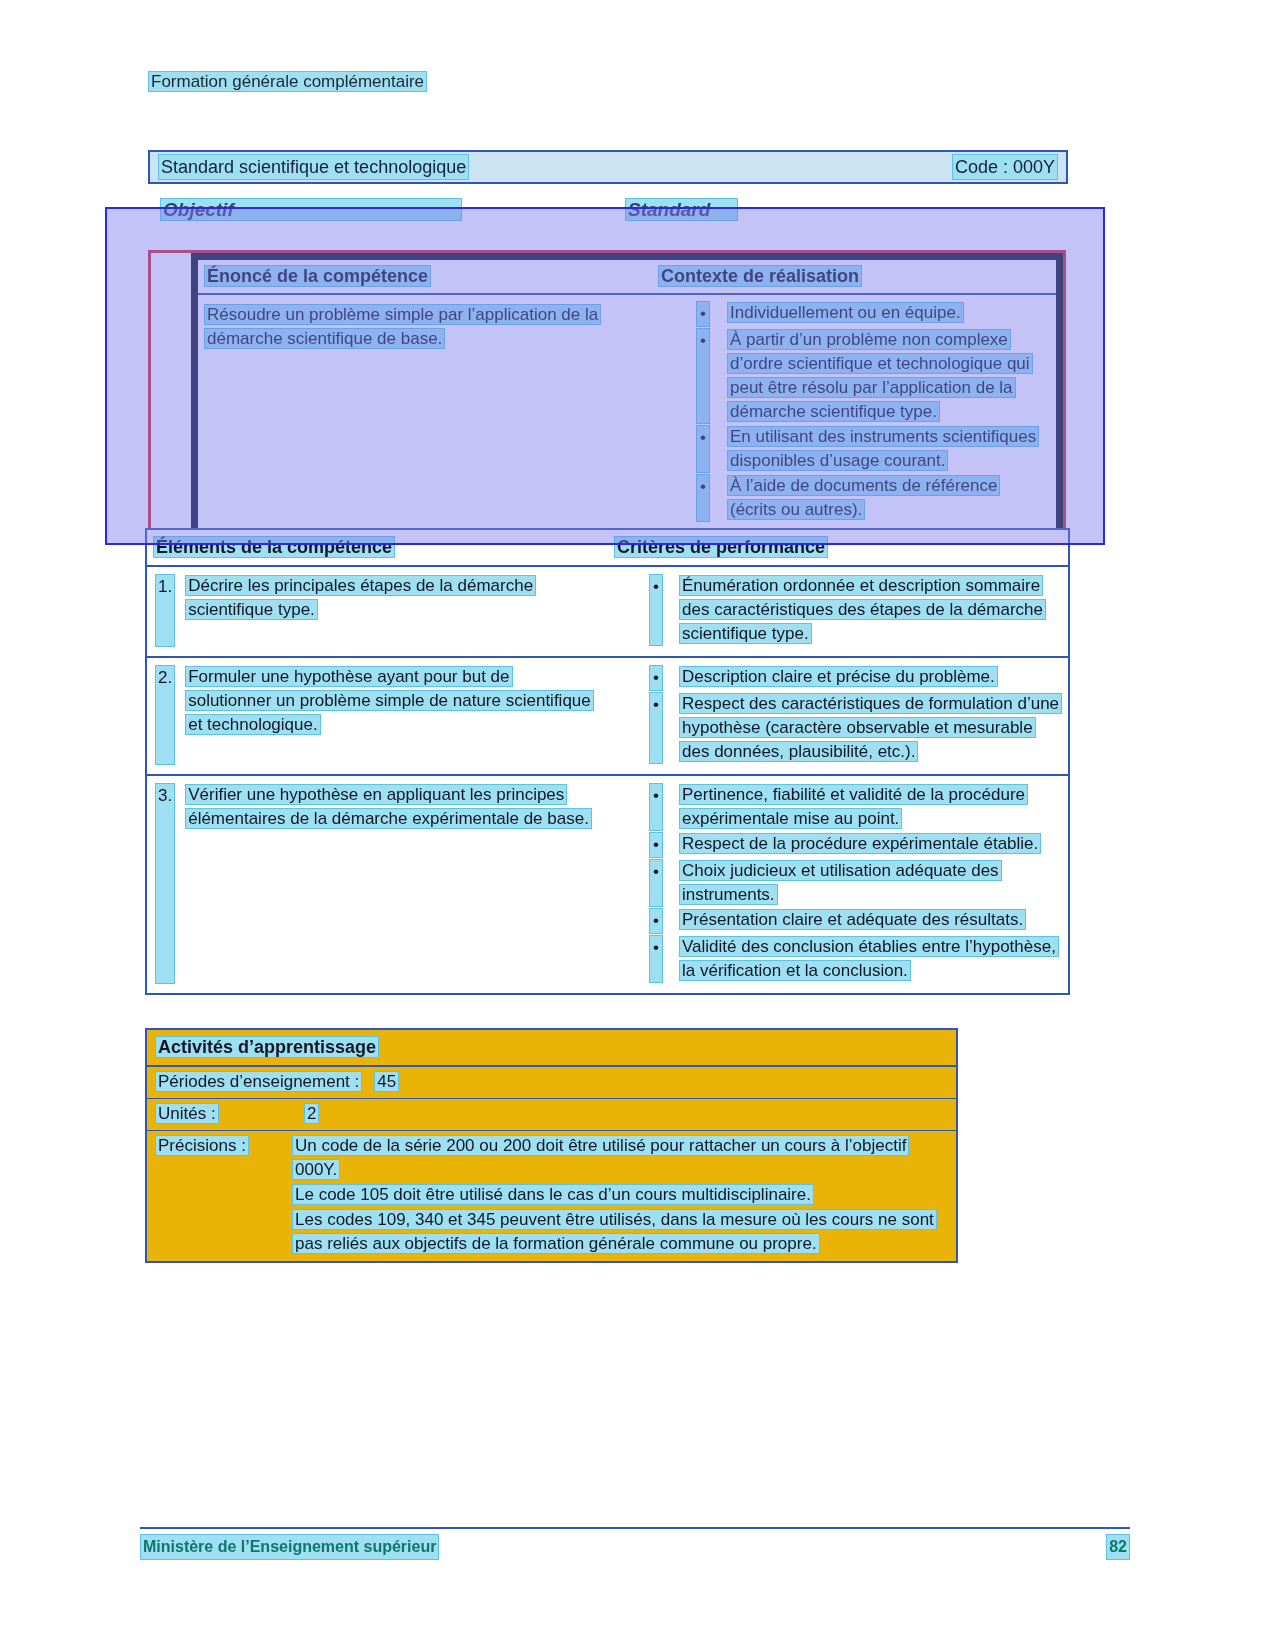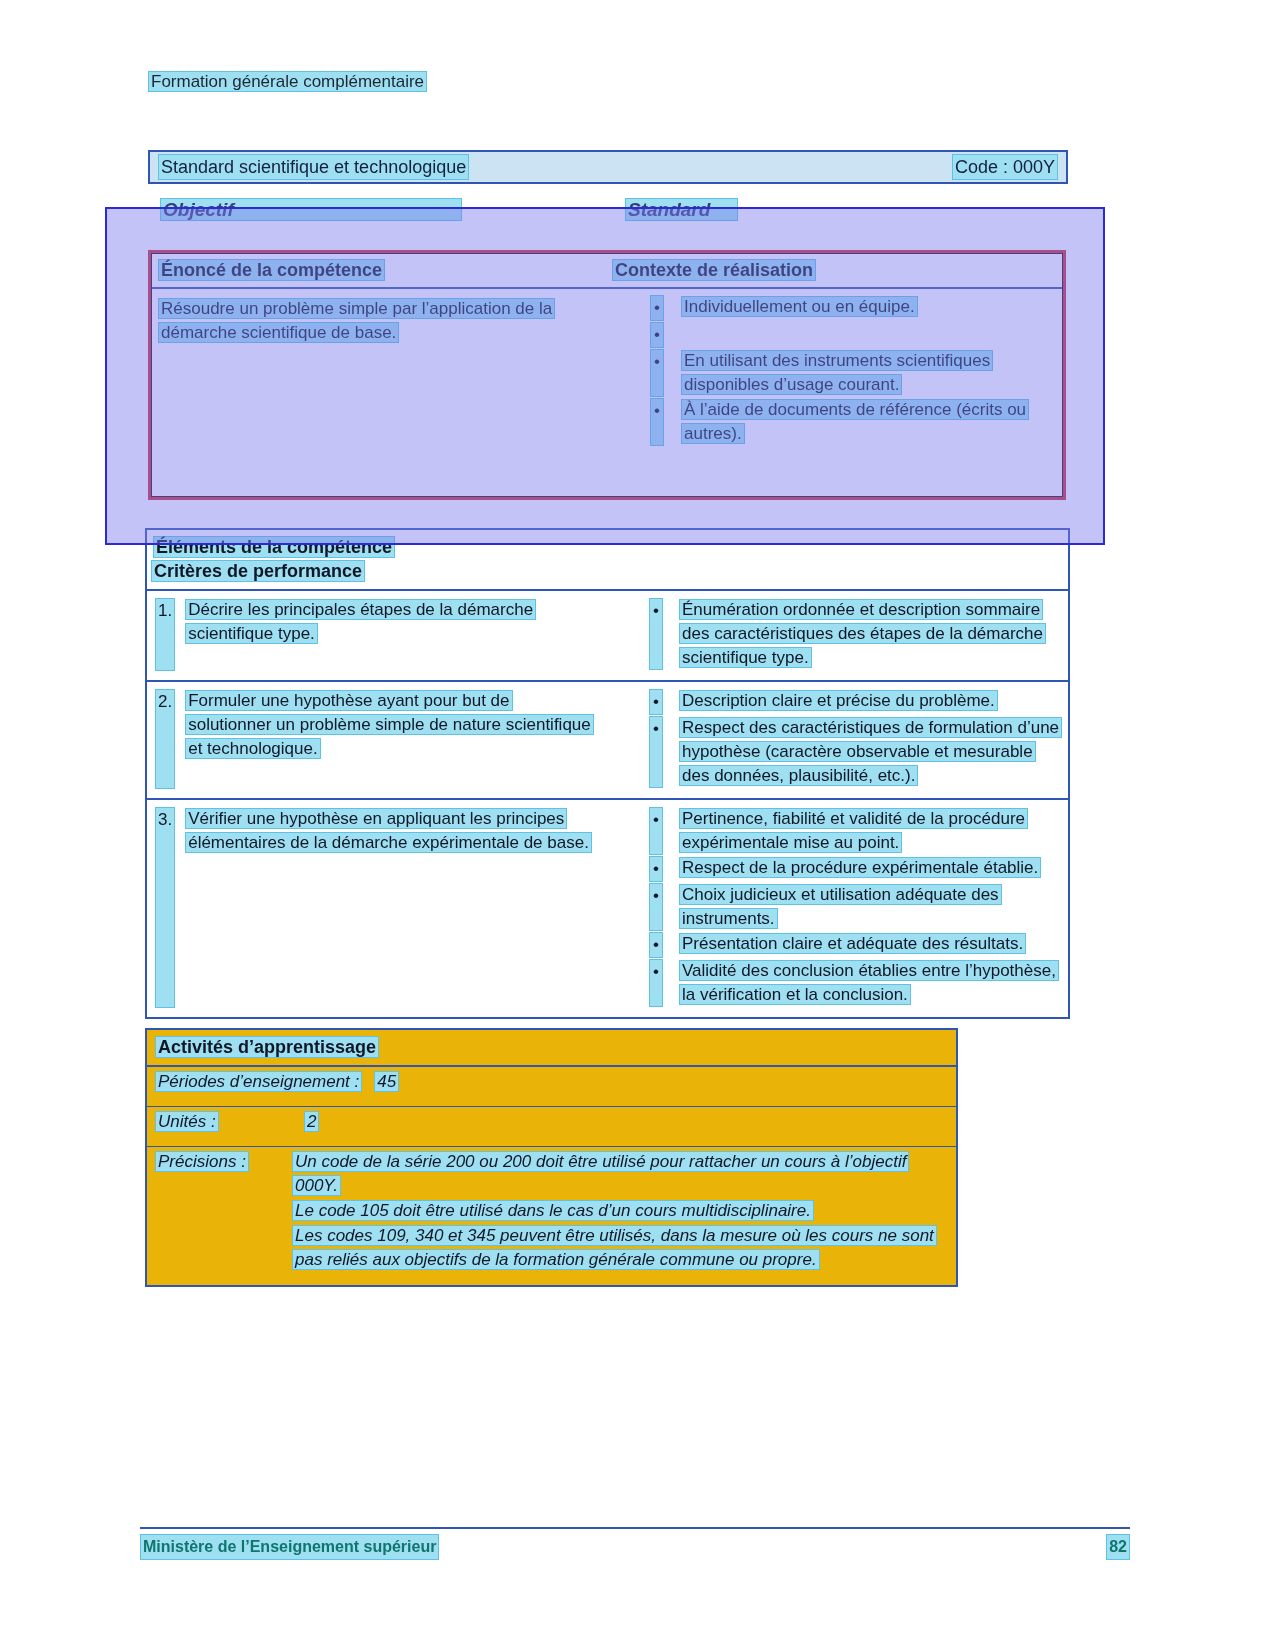--- a/index.html
+++ b/index.html
@@ -58,22 +58,23 @@
   .heading-standard .hl { padding-right: 28px; }
   
   .competence-table {
     position: absolute;
     left: 148px; top: 250px;
     width: 918px;
     min-height: 250px;
     border: 3px solid #cf2b36;
   }
   .competence-inner {
-    border: 1px solid #0f172a;
+    border: 7px solid #0f172a;
     min-height: 244px;
+    margin-left: 40px;
   }
   .comp-header {
     display: flex;
     border-bottom: 2px solid #2f55b5;
     font-weight: bold;
     font-size: 18px;
     padding: 4px 0 5px 0;
   }
   .comp-header-left { width: 456px; padding-left: 6px; }
   .comp-header-right { flex: 1; padding-left: 4px; }
@@ -106,21 +107,20 @@
     width: 925px;
     border: 2px solid #2f55b5;
     background: #ffffff;
   }
   .el-header {
     display: flex;
     border-bottom: 2px solid #2f55b5;
     font-weight: bold;
     font-size: 18px;
     padding: 5px 0 6px 0;
-    flex-direction: column;
   }
   .el-header-left { width: 463px; padding-left: 6px; }
   .el-header-right { flex: 1; padding-left: 4px; }
   .el-row {
     display: flex;
     padding: 7px 0 9px 0;
     border-bottom: 2px solid #2f55b5;
   }
   .el-row:last-child { border-bottom: none; }
   .el-left { width: 463px; display: flex; padding-left: 8px; }
@@ -138,23 +138,22 @@
     background: #eab308;
   }
   .act-title {
     font-weight: bold;
     font-size: 18px;
     padding: 5px 0 6px 8px;
     border-bottom: 2px solid #2f55b5;
   }
   .act-row {
     display: flex;
-    padding: 3px 0 12px 8px;
+    padding: 3px 0 4px 8px;
     border-bottom: 1px solid #2f55b5;
-    font-style: italic;
   }
   .act-row:last-child { border-bottom: none; }
   .act-label { flex: none; min-width: 137px; white-space: nowrap; }
   .act-value { margin-left: 12px; }
   .act-precisions-text { flex: 1; padding-right: 10px; }
   .precision-line { margin-bottom: 1px; }
   
   .page-footer {
     position: absolute;
     left: 140px; top: 1527px;
@@ -201,20 +200,21 @@
         <div class="comp-statement">
           <span class="hl">Résoudre un problème simple par l’application de la démarche scientifique de base.</span>
         </div>
         <div class="comp-context">
           <div class="bullet-row">
             <span class="bullet-marker hl">•</span>
             <div class="bullet-text"><span class="hl">Individuellement ou en équipe.</span></div>
           </div>
           <div class="bullet-row">
             <span class="bullet-marker hl">•</span>
+            <div class="bullet-text"><span class="hl">À partir d’un problème non complexe d’ordre scientifique et technologique qui peut être résolu par l’application de la démarche scientifique type.</span></div>
           </div>
           <div class="bullet-row">
             <span class="bullet-marker hl">•</span>
             <div class="bullet-text"><span class="hl">En utilisant des instruments scientifiques disponibles d’usage courant.</span></div>
           </div>
           <div class="bullet-row">
             <span class="bullet-marker hl">•</span>
             <div class="bullet-text"><span class="hl">À l’aide de documents de référence (écrits ou autres).</span></div>
           </div>
         </div>

